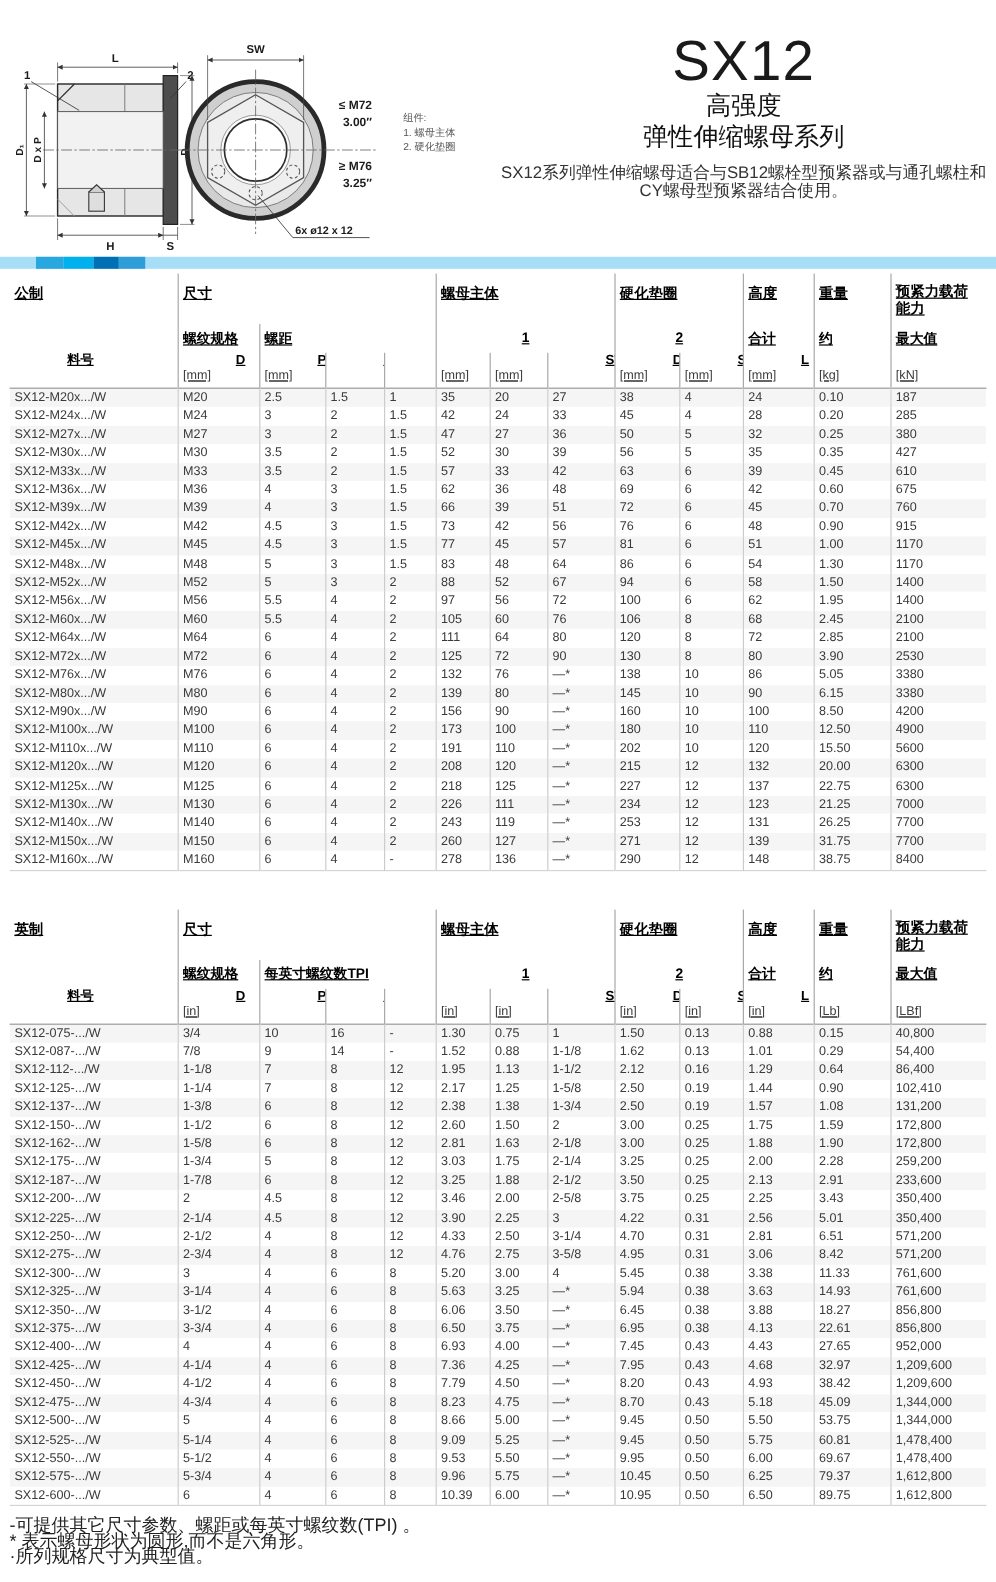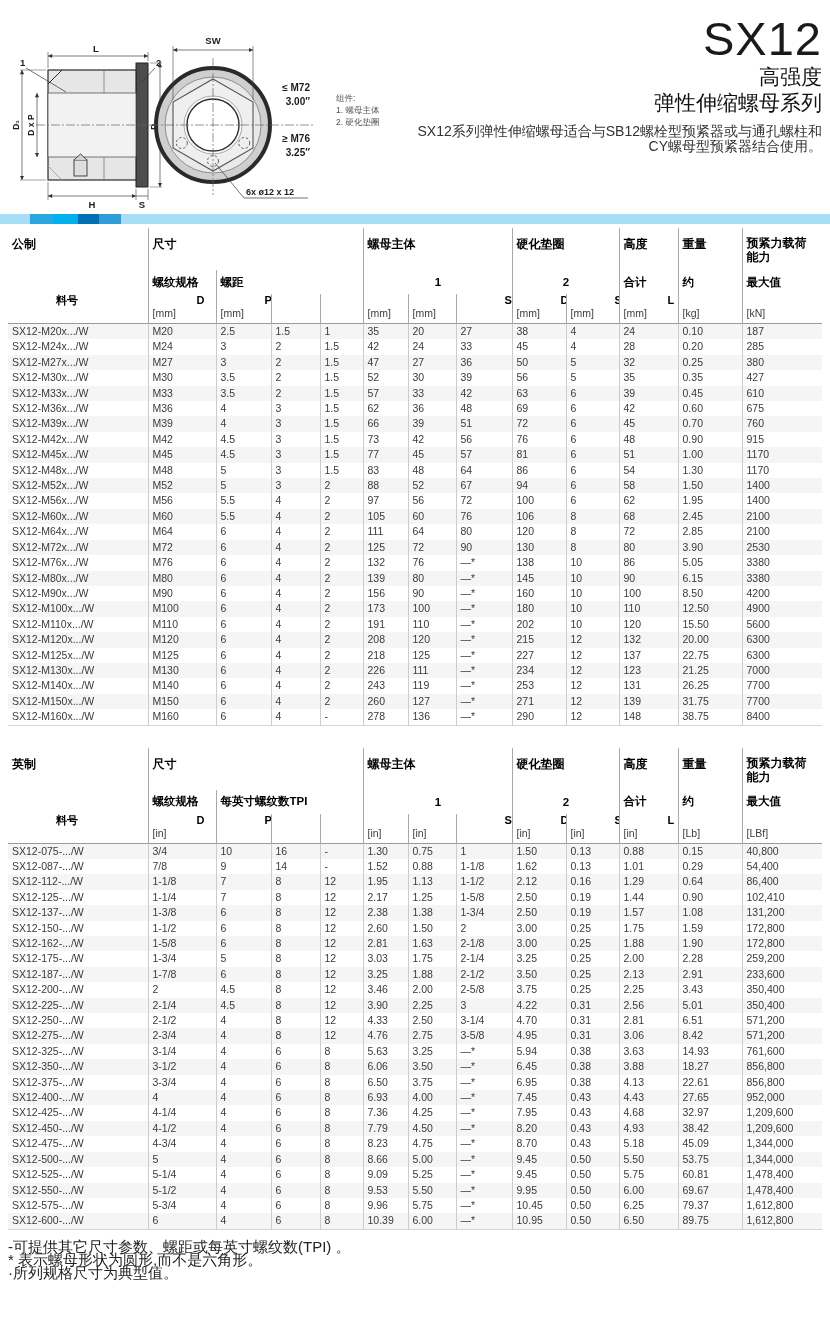--- a/index.html
+++ b/index.html
@@ -6,37 +6,37 @@
   body{
     width:830px;height:1318px;position:relative;overflow:hidden;
     font-family:"Liberation Sans","DejaVu Sans",sans-serif;color:#333;
     -webkit-font-smoothing:antialiased;
   }
   
   .hero{position:relative;width:830px;height:214px;}
   .drawing-svg{position:absolute;left:8px;top:30px;}
   svg text{font-family:"Liberation Sans","DejaVu Sans",sans-serif;fill:#1c1c1c;}
   .legend{position:absolute;left:336px;top:92px;font-size:8.5px;line-height:12px;color:#555;}
-  .titleblock{position:absolute;right:8px;top:14px;text-align:right;}
+  .titleblock{position:absolute;right:8px;top:26px;text-align:center;}
   .t-main{font-size:47px;font-weight:300;line-height:50px;color:#1a1a1a;letter-spacing:1px;}
   .t-sub{font-size:21px;line-height:26px;color:#111;}
   .t-desc{margin-top:8px;font-size:14px;line-height:15px;color:#333;}
   
   .decor-bar{position:relative;width:830px;height:10px;background:#a6def8;margin-top:0;}
   .decor-bar .seg{position:absolute;top:0;height:10px;}
   .seg1{left:30px;width:23px;background:#29a8e0;}
   .seg2{left:53px;width:25px;background:#00b1ee;}
   .seg3{left:78px;width:21px;background:#0070b4;}
   .seg4{left:99px;width:22px;background:#2f9ed8;}
   
   .tbl-wrap{margin:4px 8px 0 8px;}
-  .tbl-wrap.second{margin-top:22px;}
+  .tbl-wrap.second{margin-top:32px;}
   table{border-collapse:collapse;table-layout:fixed;width:814px;border-bottom:1px solid #d4d4d4;}
   th,td{padding:0 3px 0 4px;overflow:hidden;white-space:nowrap;}
-  thead th{text-align:left;vertical-align:bottom;font-weight:bold;color:#000;}
+  thead th{text-align:left;vertical-align:bottom;font-weight:bold;color:#000;text-decoration:underline;}
   thead tr.grp th{font-size:12px;height:34px;vertical-align:top;padding-top:8px;}
   thead tr.sub th{font-size:11.5px;height:24px;vertical-align:middle;}
   thead tr.cols th{font-size:11px;padding-bottom:3px;}
   thead{border-bottom:1px solid #9a9a9a;}
   th.bl{border-left:1px solid #a8a8a8;}
   th.center{text-align:center;}
   th.wrapcell{white-space:normal;line-height:14px;padding-right:14px;}
   .col-label{font-weight:bold;min-height:13px;line-height:13px;font-size:11px;padding-left:44px;}
   .col-unit{font-weight:normal;color:#3c3c3c;min-height:13px;line-height:13px;font-size:10.5px;}
   tbody td{font-size:10.5px;line-height:15.4px;height:15.4px;color:#3a3a3a;}
@@ -936,20 +936,35 @@
           <td>4.76</td>
           <td>2.75</td>
           <td>3-5/8</td>
           <td>4.95</td>
           <td>0.31</td>
           <td>3.06</td>
           <td>8.42</td>
           <td>571,200</td>
         </tr>
         <tr>
+          <td>SX12-300-.../W</td>
+          <td>3</td>
+          <td>4</td>
+          <td>6</td>
+          <td>8</td>
+          <td>5.20</td>
+          <td>3.00</td>
+          <td>4</td>
+          <td>5.45</td>
+          <td>0.38</td>
+          <td>3.38</td>
+          <td>11.33</td>
+          <td>761,600</td>
+        </tr>
+        <tr>
           <td>SX12-325-.../W</td>
           <td>3-1/4</td>
           <td>4</td>
           <td>6</td>
           <td>8</td>
           <td>5.63</td>
           <td>3.25</td>
           <td>—*</td>
           <td>5.94</td>
           <td>0.38</td>

